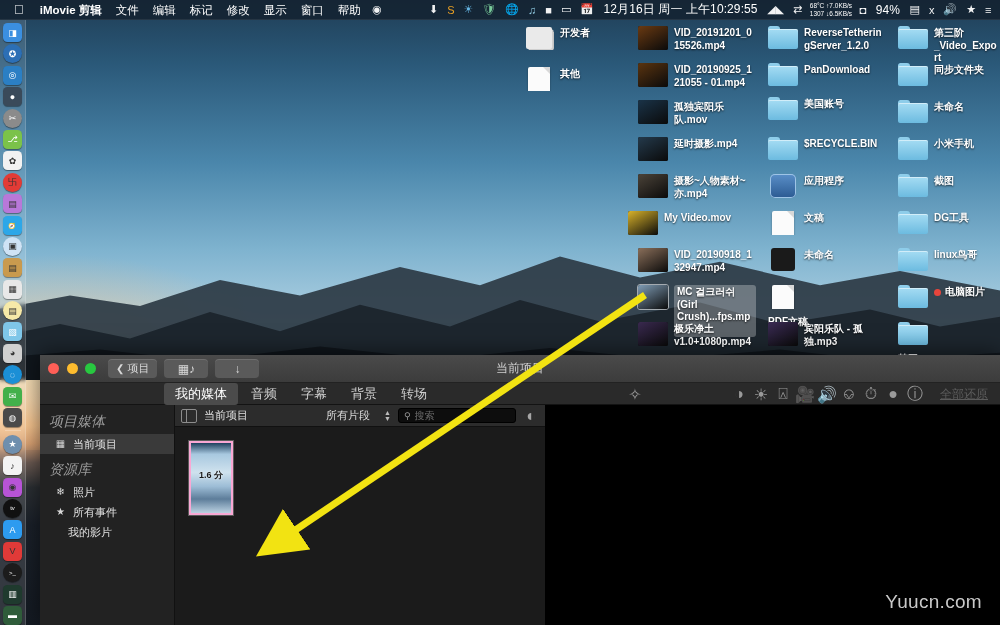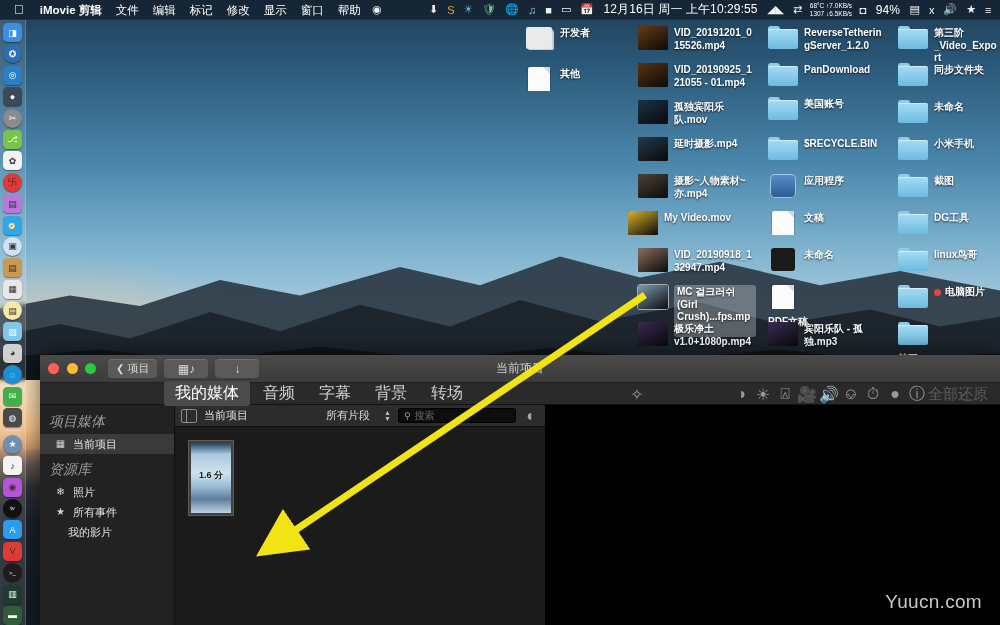--- a/index.html
+++ b/index.html
@@ -152,25 +152,25 @@
   #win-title {
     position:absolute; left:0; right:0; text-align:center;
     font-size:12px; color:#cfcfcf; pointer-events:none;
   }
 
   #tabbar {
     height:22px; background:#2a2a2a; display:flex; align-items:center;
     flex:0 0 auto; border-bottom:1px solid #131313; position:relative;
   }
   #tabs { display:flex; gap:2px; margin-left:124px; }
-  .tab { font-size:16px; color:#cfcfcf; padding:2px 11px; border-radius:3px; }
+  .tab { font-size:13px; color:#cfcfcf; padding:2px 11px; border-radius:3px; }
   .tab.active { background:#4b4b4b; color:#fff; }
   #enh-tools { position:absolute; right:0; top:0; height:22px; display:flex; align-items:center; gap:0; padding-right:8px; }
   .ebtn { width:22px;height:22px;display:flex;align-items:center;justify-content:center;color:#9a9a9a; }
-  #revert-all { font-size:15px; color:#5c5c5c; margin-right:4px; white-space:nowrap;}
+  #revert-all { font-size:12px; color:#5c5c5c; margin-left:14px; margin-right:4px; white-space:nowrap;text-decoration:underline;}
 
   #body-row { flex:1 1 auto; display:flex; min-height:0; }
 
   
   #sidebar {
     width:135px; background:#222222; flex:0 0 auto;
     border-right:1px solid #111; padding-top:5px; overflow:hidden;
   }
   .sb-head { font-size:14px; color:#9b9b9b; padding:3px 9px 3px 9px;font-style:italic; }
   .sb-item {
@@ -200,21 +200,21 @@
     border:1px solid #000;
   }
   #search-field .si { font-size:9px;color:#9a9a9a; }
   #search-field input {
     background:transparent;border:0;outline:0;color:#bdbdbd;font-size:10px;width:100%;
     font-family:"Liberation Sans",sans-serif;
   }
   #search-field input::placeholder{color:#6d6d6d;}
   #browser-grid { flex:1 1 auto; padding:14px 0 0 14px; }
   .clip {
-    width:44px;height:74px;background:#404040;padding:2px;
+    width:44px;height:74px;background:#f9a8d4;padding:2px;
     box-shadow:0 0 0 1px #5a5a5a;
     position:relative;
   }
   .clip .cimg {
     width:100%;height:100%;
     background:linear-gradient(to bottom,#20405e 0%,#a8c8df 16%,#cfe2ee 42%,#9dbdd6 62%,#5d7d9a 80%,#bcd2e2 100%);
     position:relative; overflow:hidden;
   }
   .clip .dur {
     position:absolute; left:0; right:0; top:26px; text-align:center;

